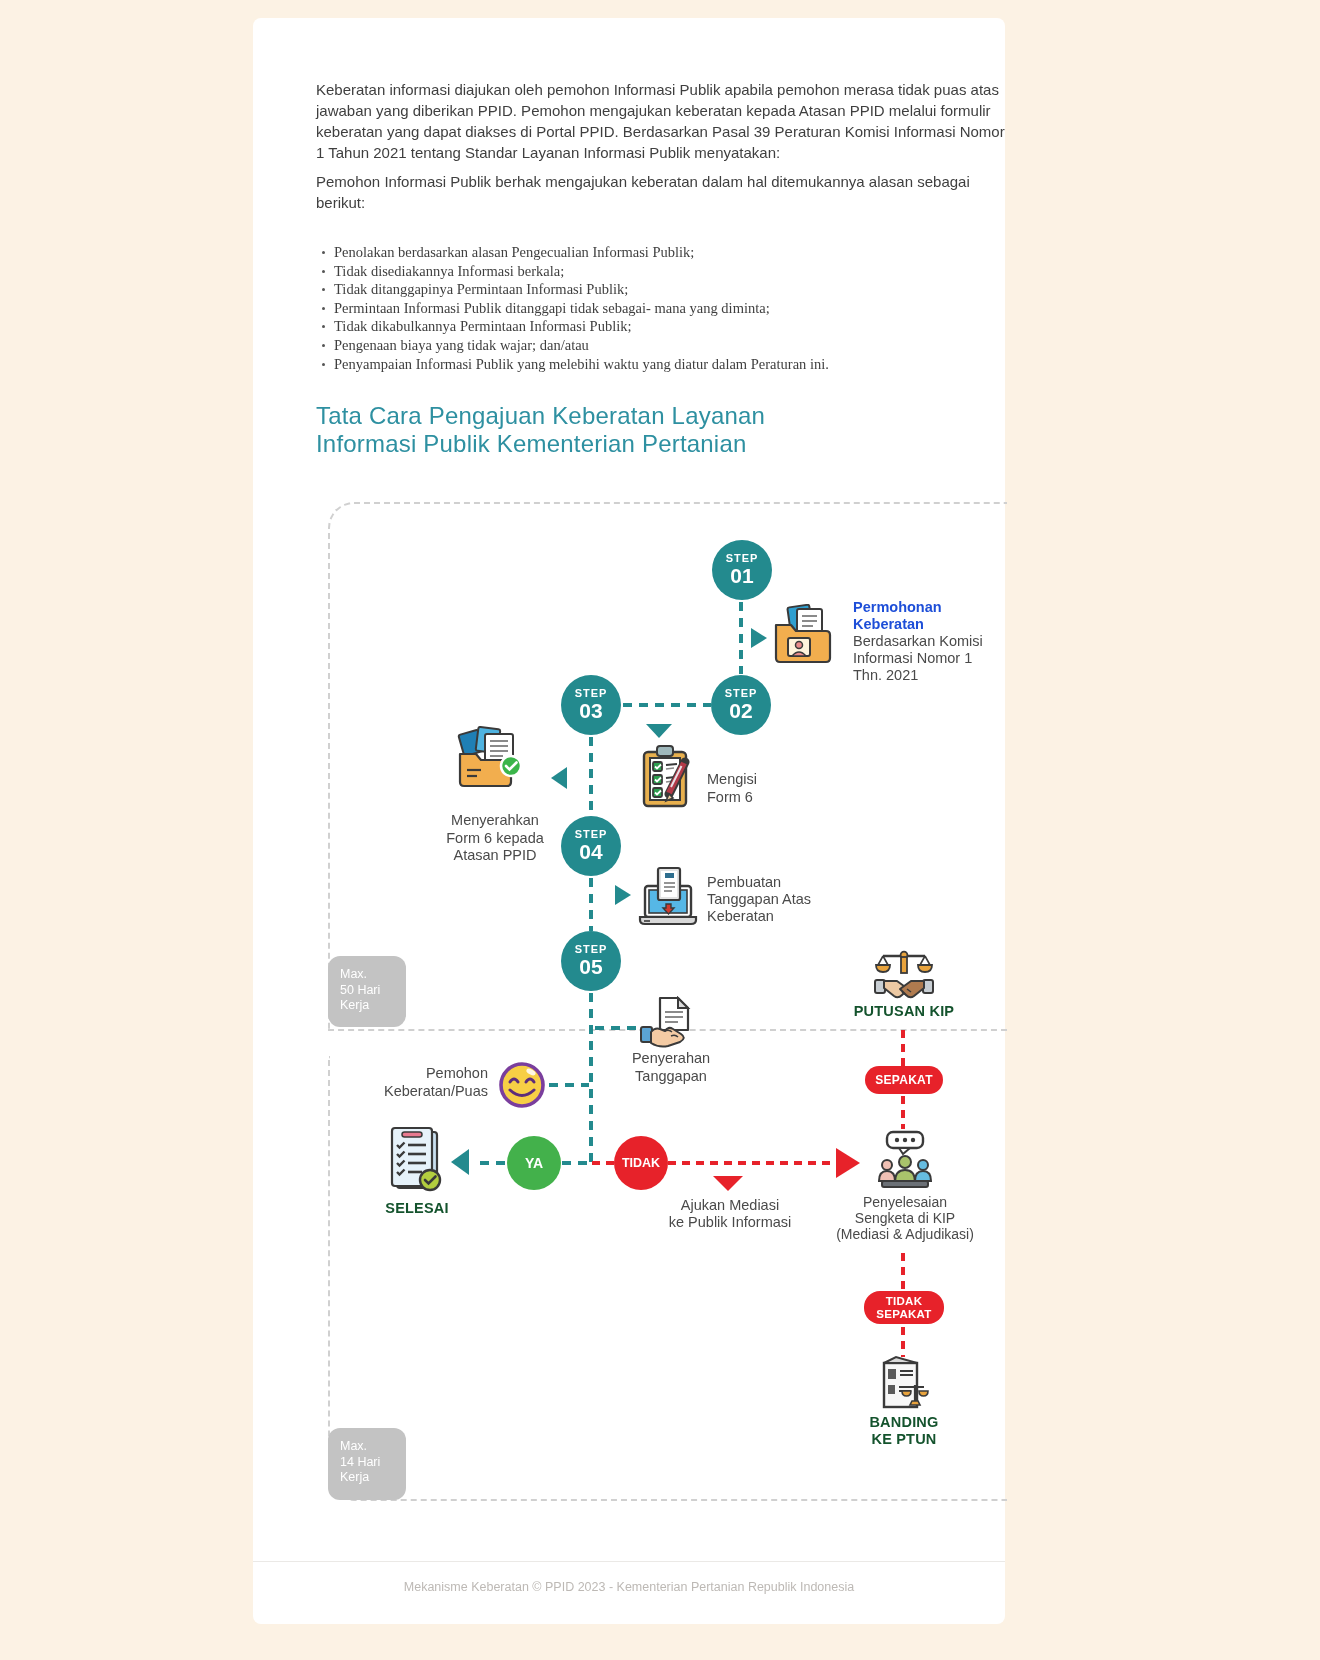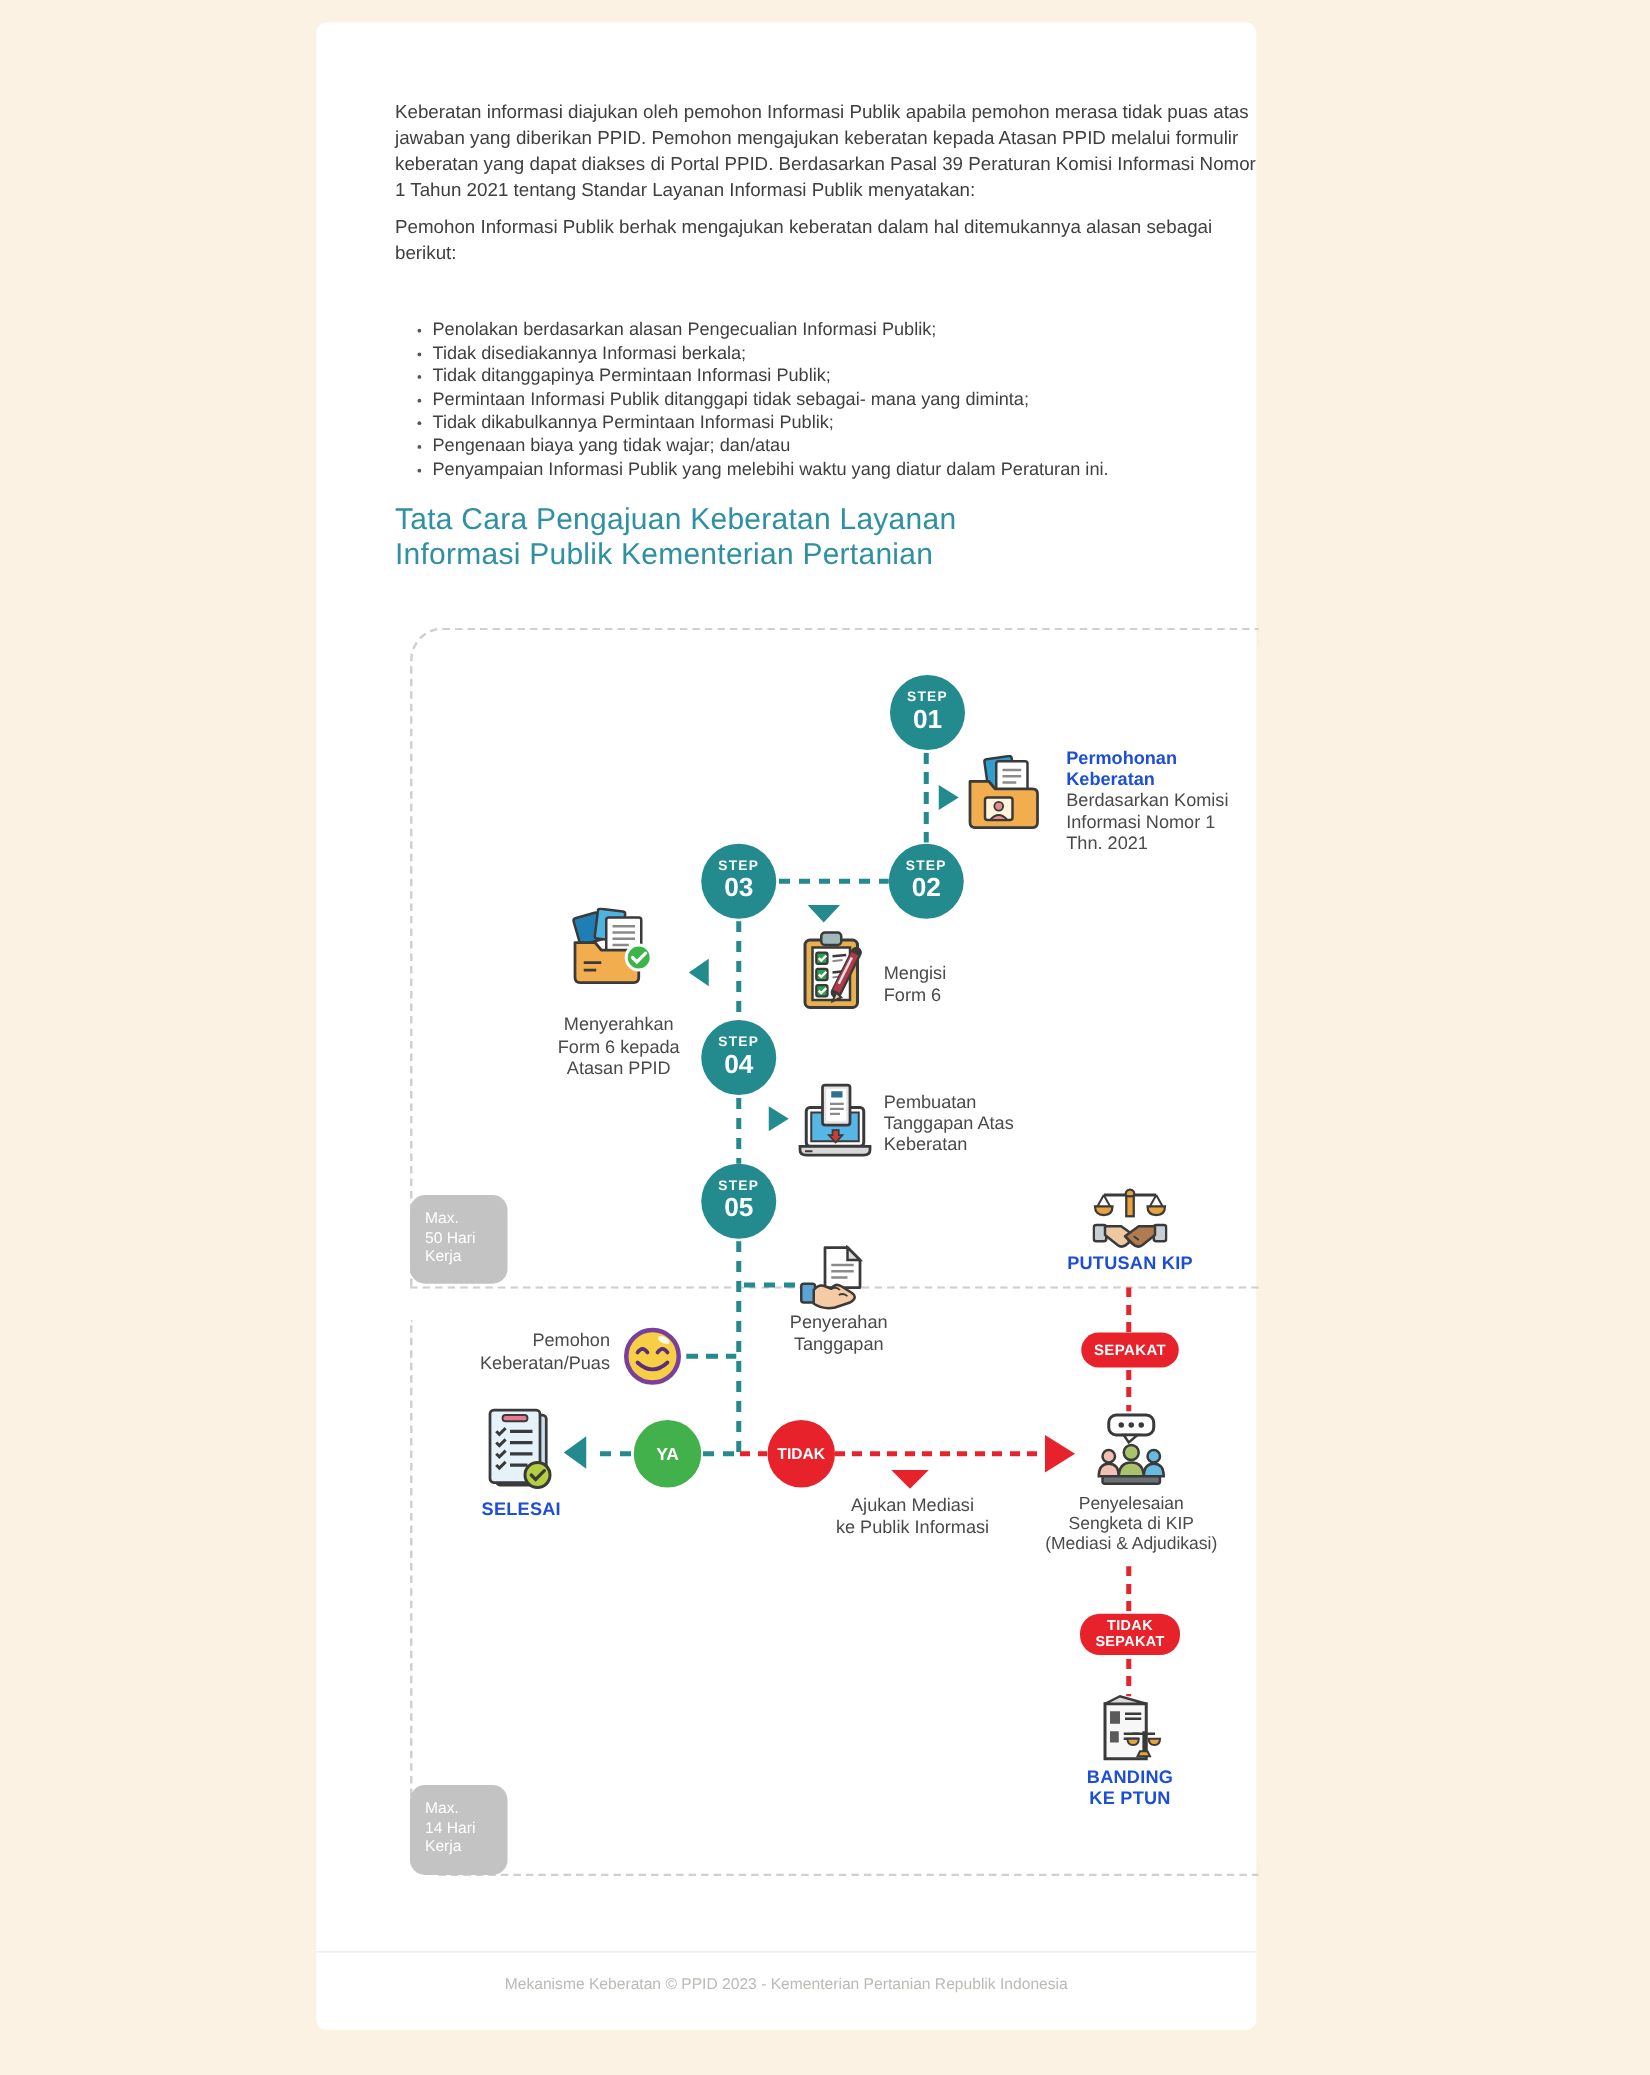--- a/index.html
+++ b/index.html
@@ -8,21 +8,21 @@
     background:#FCF2E4;
     font-family:"Liberation Sans", sans-serif;
     color:#3F3F3F;
   }
   .abs{position:absolute;}
   .canvas{position:absolute;left:0;top:0;width:1320px;height:1660px;overflow:hidden;}
   .card{position:absolute;left:253px;top:18px;width:752px;height:1606px;background:#FFFFFF;border-radius:8px;}
 
   
   .para{position:absolute;left:316px;width:695px;font-size:15px;line-height:21px;color:#3F3F3F;}
-  .bullets{position:absolute;left:316px;top:239px;width:695px;list-style:none;margin:16px;padding:0;}
+  .bullets{position:absolute;left:316px;top:239px;width:695px;list-style:none;margin:4px;padding:0;font-family:Liberation Serif, serif;}
   .bullets li{display:flex;align-items:flex-start;font-size:14.5px;line-height:18.6px;color:#3F3F3F;}
   .bullets .dot{width:3px;height:3px;border-radius:50%;background:#555;margin:8px 9px 0 2px;flex:0 0 auto;}
   .heading{position:absolute;left:316px;top:402px;font-size:24px;line-height:28px;font-weight:500;color:#2E90A1;letter-spacing:.2px;}
   .heading span{display:block;}
   .divider{position:absolute;left:253px;top:1561px;width:752px;height:1px;background:#EBE9E6;}
   .footer{position:absolute;left:253px;top:1580px;width:752px;text-align:center;font-size:12.5px;color:#BDB9B5;}
 
   
   .region1{position:absolute;left:328px;top:502px;width:677px;height:525px;
     border-top:2px dashed #D0D0D0;border-left:2px dashed #D0D0D0;border-bottom:2px dashed #D0D0D0;
@@ -64,21 +64,21 @@
   .tr-d{border-left:13px solid transparent;border-right:13px solid transparent;border-top:14px solid #238A8E;}
   .tr-r.red{border-top:15px solid transparent;border-bottom:15px solid transparent;border-left:24px solid #E7222A;}
   .tr-d.red{border-left:15px solid transparent;border-right:15px solid transparent;border-top:15px solid #E7222A;}
 
   
   .lbl{position:absolute;font-size:14.5px;line-height:17px;color:#4A4A4A;}
   .lbl span{display:block;}
   .lbl .b{font-weight:bold;color:#1d4ed8;}
   .ctr{text-align:center;}
   .rt{text-align:right;}
-  .bold-lbl{font-weight:bold;color:#1d4ed8;letter-spacing:.2px;}
+  .bold-lbl{font-weight:bold;color:#14532d;letter-spacing:.2px;}
 </style>
 </head>
 <body>
 
 <div class="canvas">
   <div class="card"></div>
 
   <div class="para" style="top:79px">Keberatan informasi diajukan oleh pemohon Informasi Publik apabila pemohon merasa tidak puas atas jawaban yang diberikan PPID. Pemohon mengajukan keberatan kepada Atasan PPID melalui formulir keberatan yang dapat diakses di Portal PPID. Berdasarkan Pasal 39 Peraturan Komisi Informasi Nomor 1 Tahun 2021 tentang Standar Layanan Informasi Publik menyatakan:</div>
   <div class="para" style="top:171px">Pemohon Informasi Publik berhak mengajukan keberatan dalam hal ditemukannya alasan sebagai berikut:</div>
 

